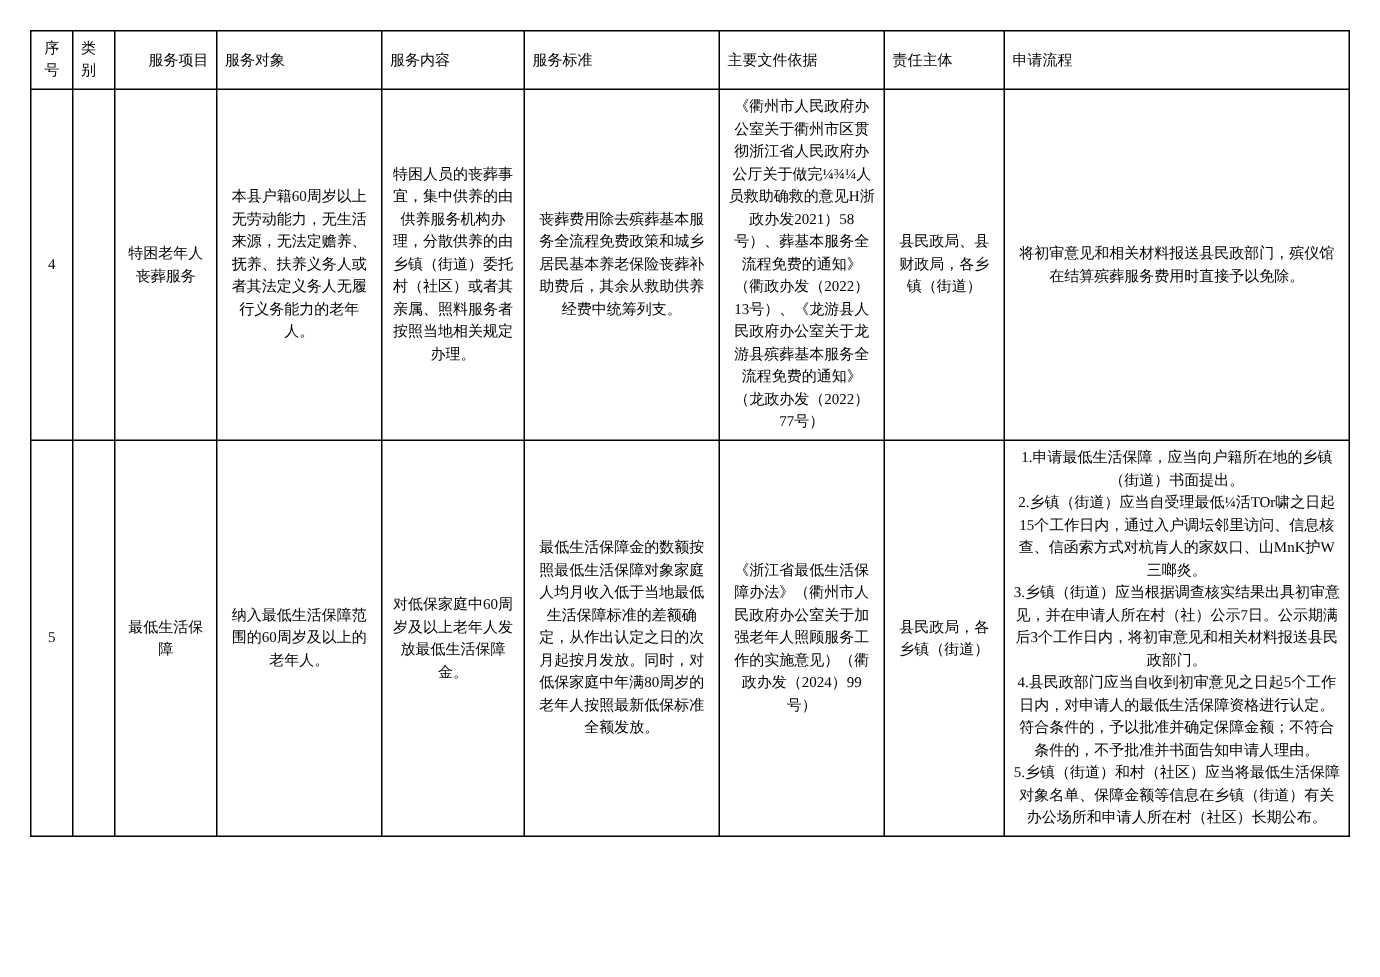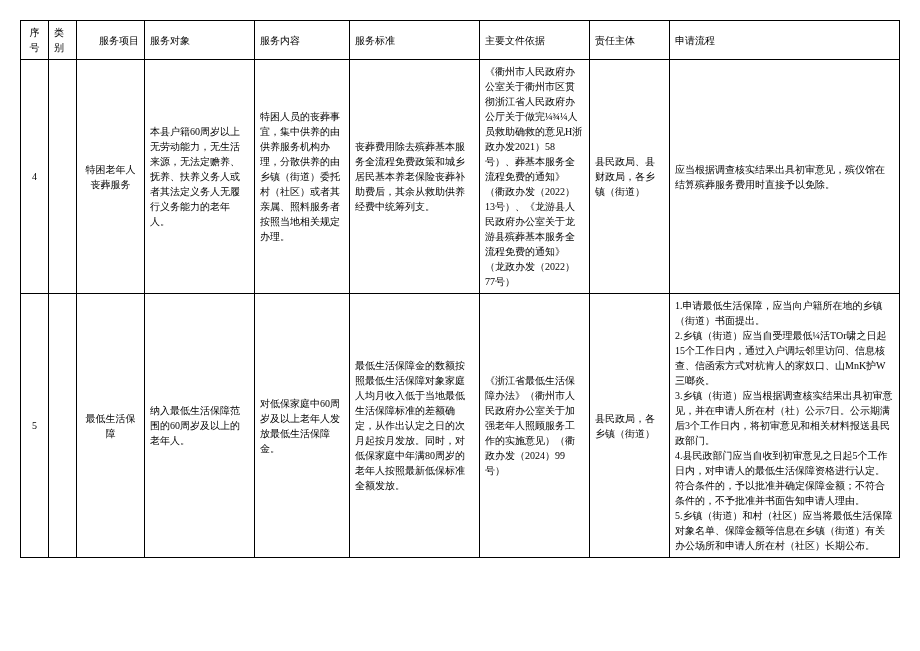--- a/index.html
+++ b/index.html
@@ -12,21 +12,21 @@
     }
     table {
       border-collapse: collapse;
       width: 100%;
       table-layout: fixed;
     }
     th, td {
       border: 1px solid #000;
       padding: 4px 5px;
       vertical-align: middle;
-      text-align: left;
+      text-align: center;
       word-wrap: break-word;
       line-height: 1.5;
     }
     th {
       text-align: left;
       font-weight: normal;
       background: #fff;
     }
     .col-seq { width: 28px; text-align: center; }
     .col-cat { width: 28px; }
@@ -59,21 +59,21 @@
   <tbody>
     <tr>
       <td class="center">4</td>
       <td class="center"></td>
       <td class="center">特困老年人丧葬服务</td>
       <td>本县户籍60周岁以上无劳动能力，无生活来源，无法定赡养、抚养、扶养义务人或者其法定义务人无履行义务能力的老年人。</td>
       <td>特困人员的丧葬事宜，集中供养的由供养服务机构办理，分散供养的由乡镇（街道）委托村（社区）或者其亲属、照料服务者按照当地相关规定办理。</td>
       <td>丧葬费用除去殡葬基本服务全流程免费政策和城乡居民基本养老保险丧葬补助费后，其余从救助供养经费中统筹列支。</td>
       <td>《衢州市人民政府办公室关于衢州市区贯彻浙江省人民政府办公厅关于做完¼¾¼人员救助确救的意见H浙政办发2021）58号）、葬基本服务全流程免费的通知》（衢政办发（2022）13号）、《龙游县人民政府办公室关于龙游县殡葬基本服务全流程免费的通知》（龙政办发（2022）77号）</td>
       <td>县民政局、县财政局，各乡镇（街道）</td>
-      <td>应当根据调查核实结果出具初审意见，殡仪馆在结算殡葬服务费用时直接予以免除。</td>
+      <td>将初审意见和相关材料报送县民政部门，殡仪馆在结算殡葬服务费用时直接予以免除。</td>
     </tr>
     <tr>
       <td class="center">5</td>
       <td class="center"></td>
       <td class="center">最低生活保障</td>
       <td>纳入最低生活保障范围的60周岁及以上的老年人。</td>
       <td>对低保家庭中60周岁及以上老年人发放最低生活保障金。</td>
       <td>最低生活保障金的数额按照最低生活保障对象家庭人均月收入低于当地最低生活保障标准的差额确定，从作出认定之日的次月起按月发放。同时，对低保家庭中年满80周岁的老年人按照最新低保标准全额发放。</td>
       <td>《浙江省最低生活保障办法》（衢州市人民政府办公室关于加强老年人照顾服务工作的实施意见）（衢政办发（2024）99号）</td>
       <td>县民政局，各乡镇（街道）</td>

